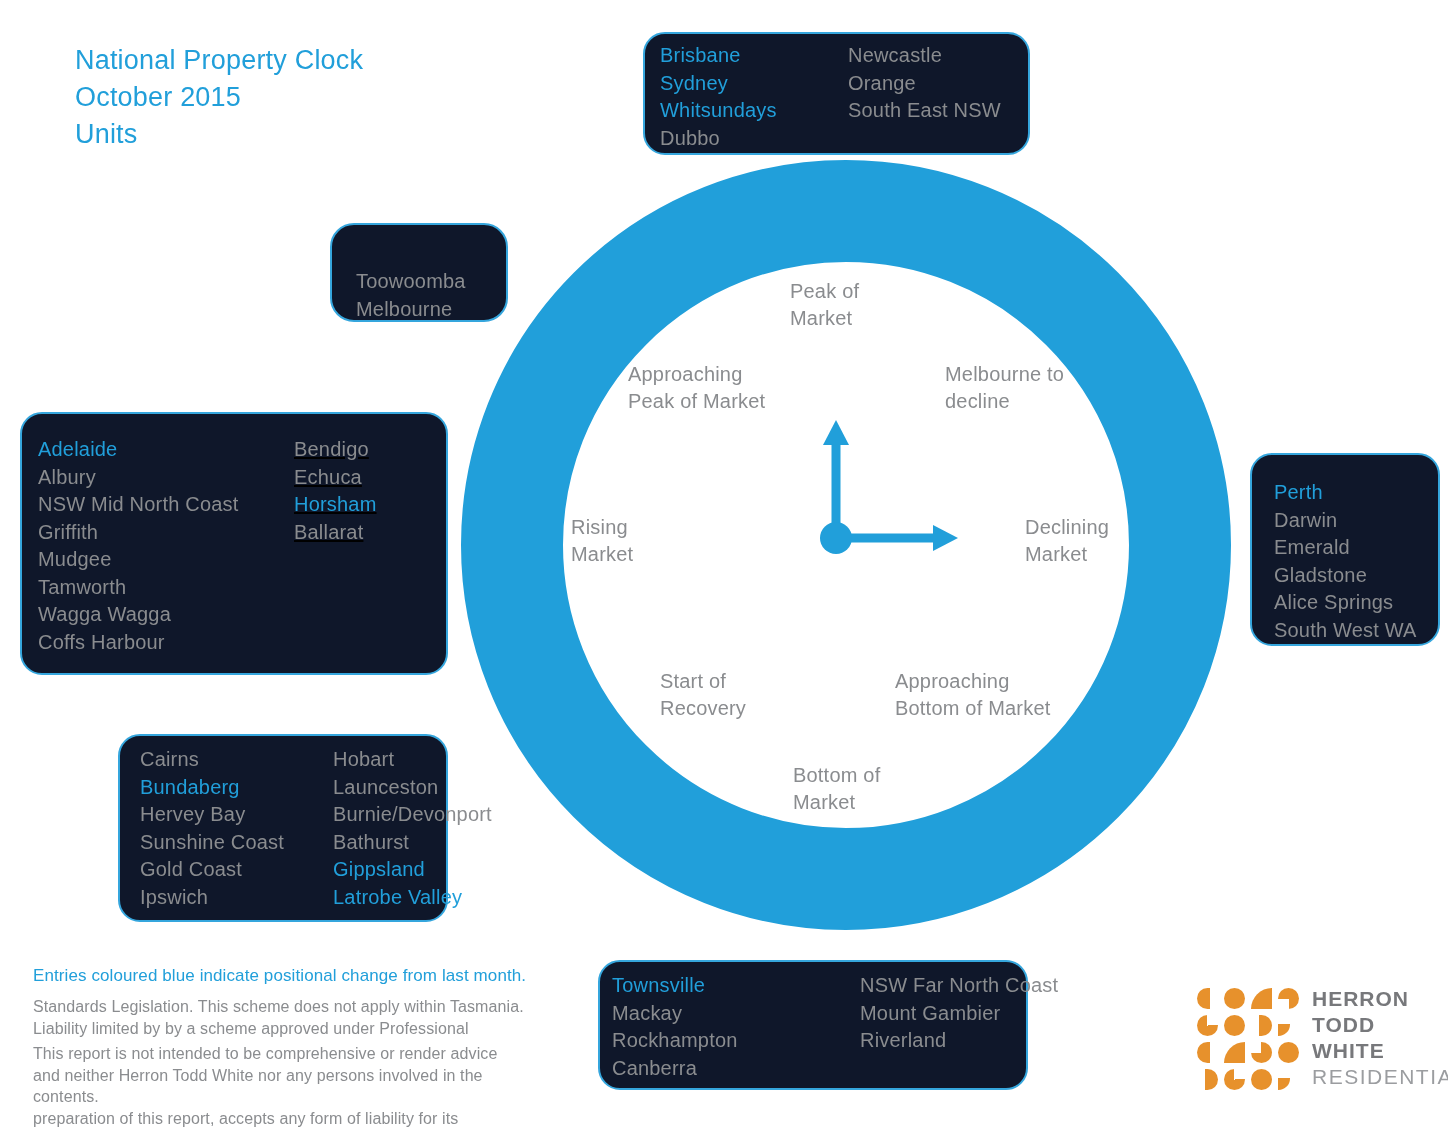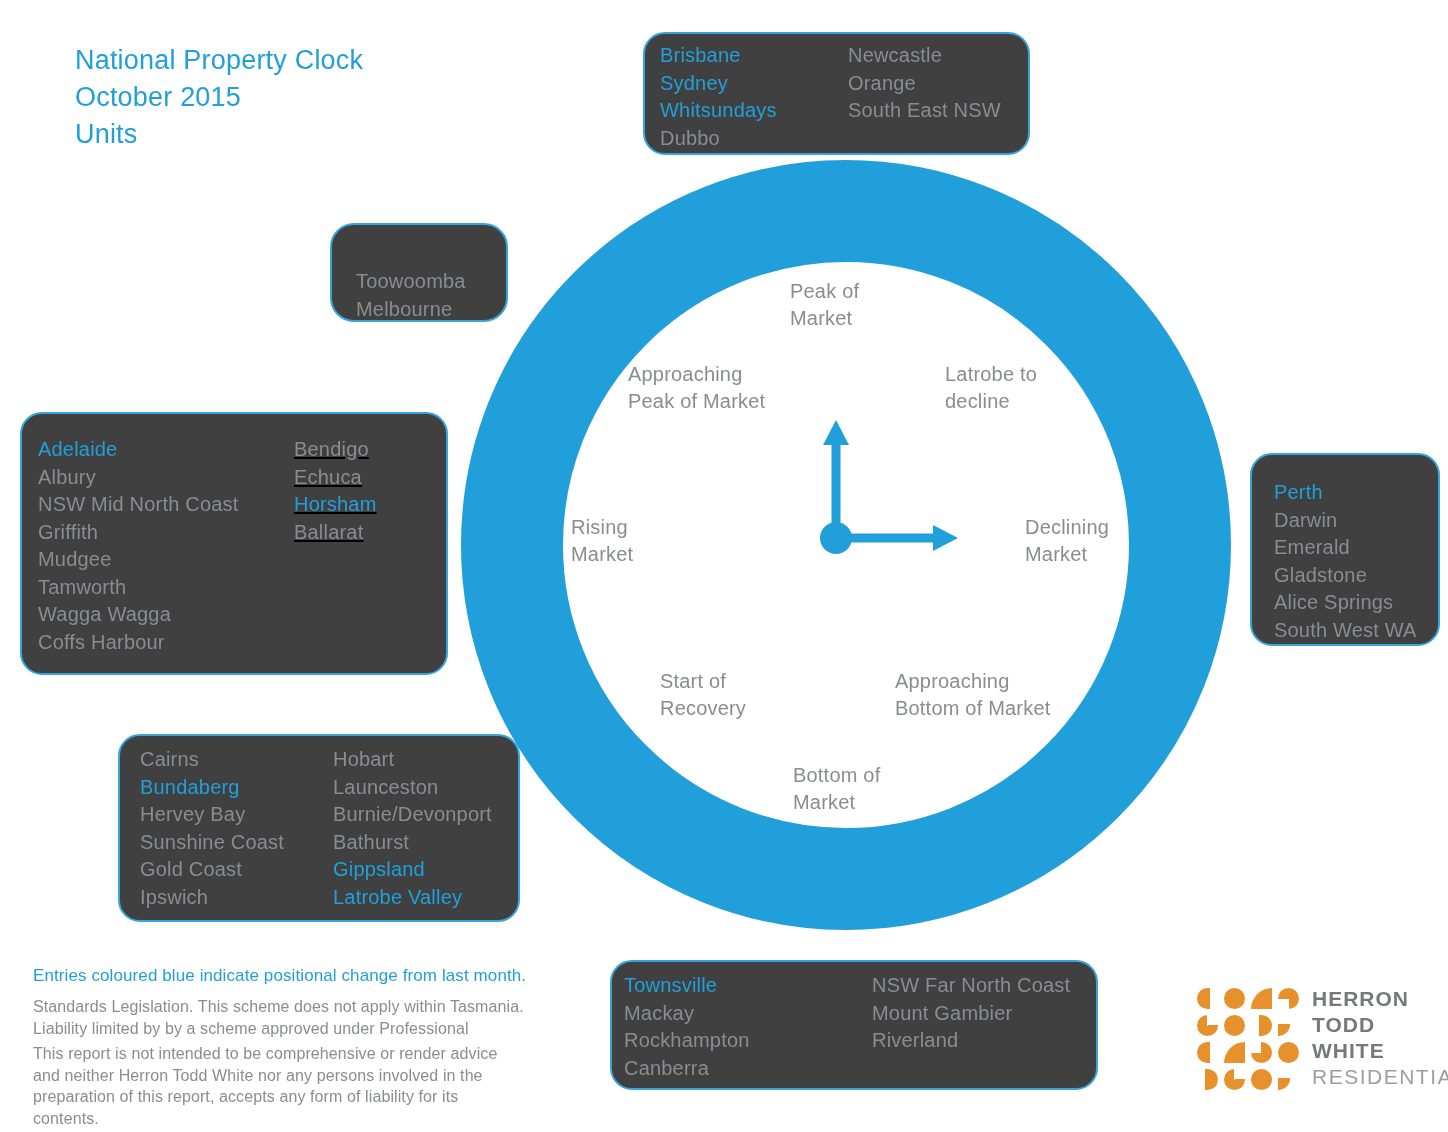--- a/index.html
+++ b/index.html
@@ -27,21 +27,21 @@
     left:461px;top:160px;width:770px;height:770px;
     border:102px solid var(--blue);border-radius:50%;
   }
   
   .stage{
     color:var(--gray);font-size:20px;line-height:27px;letter-spacing:.2px;
     white-space:nowrap;
   }
   
   .box{
-    border:2px solid var(--border-blue);border-radius:22px;background:#404040;
+    border:2px solid var(--border-blue);border-radius:22px;background:#0f172a;
   }
   .col{position:absolute;}
   .city{
     color:var(--gray);font-size:20px;line-height:27.5px;letter-spacing:.2px;
     white-space:nowrap;
   }
   .city.changed{color:var(--blue);}
   
   .notice{left:33px;top:966px;color:var(--blue);font-size:17px;letter-spacing:.1px;}
   .para{color:var(--gray);font-size:16px;line-height:21.5px;letter-spacing:.1px;}
@@ -87,21 +87,21 @@
 
 <div class="abs stage" style="left:790px;top:278px;">
   <div>Peak of</div>
   <div>Market</div>
 </div>
 <div class="abs stage" style="left:628px;top:361px;">
   <div>Approaching</div>
   <div>Peak of Market</div>
 </div>
 <div class="abs stage" style="left:945px;top:361px;">
-  <div>Latrobe to</div>
+  <div>Melbourne to</div>
   <div>decline</div>
 </div>
 <div class="abs stage" style="left:571px;top:514px;">
   <div>Rising</div>
   <div>Market</div>
 </div>
 <div class="abs stage" style="left:1025px;top:514px;">
   <div>Declining</div>
   <div>Market</div>
 </div>
@@ -162,40 +162,40 @@
   <div class="col" style="left:22px;top:24px;">
       <div class="city changed">Perth</div>
       <div class="city">Darwin</div>
       <div class="city">Emerald</div>
       <div class="city">Gladstone</div>
       <div class="city">Alice Springs</div>
       <div class="city">South West WA</div>
     </div>
 </div>
 
-<div class="abs box" style="left:118px;top:734px;width:402px;height:188px;">
+<div class="abs box" style="left:118px;top:734px;width:330px;height:188px;">
   <div class="col" style="left:20px;top:10px;">
       <div class="city">Cairns</div>
       <div class="city changed">Bundaberg</div>
       <div class="city">Hervey Bay</div>
       <div class="city">Sunshine Coast</div>
       <div class="city">Gold Coast</div>
       <div class="city">Ipswich</div>
     </div>
   <div class="col" style="left:213px;top:10px;">
       <div class="city">Hobart</div>
       <div class="city">Launceston</div>
       <div class="city">Burnie/Devonport</div>
       <div class="city">Bathurst</div>
       <div class="city changed">Gippsland</div>
       <div class="city changed">Latrobe Valley</div>
     </div>
 </div>
 
-<div class="abs box" style="left:598px;top:960px;width:488px;height:130px;margin-left:12px;">
+<div class="abs box" style="left:598px;top:960px;width:430px;height:130px;">
   <div class="col" style="left:12px;top:10px;">
       <div class="city changed">Townsville</div>
       <div class="city">Mackay</div>
       <div class="city">Rockhampton</div>
       <div class="city">Canberra</div>
     </div>
   <div class="col" style="left:260px;top:10px;">
       <div class="city">NSW Far North Coast</div>
       <div class="city">Mount Gambier</div>
       <div class="city">Riverland</div>
@@ -203,22 +203,22 @@
 </div>
 
 <div class="abs notice">Entries coloured blue indicate positional change from last month.</div>
 <div class="abs para para1">
   <div>Standards Legislation. This scheme does not apply within Tasmania.</div>
   <div>Liability limited by by a scheme approved under Professional</div>
 </div>
 <div class="abs para para2">
   <div>This report is not intended to be comprehensive or render advice</div>
   <div>and neither Herron Todd White nor any persons involved in the</div>
+  <div>contents.</div>
   <div>preparation of this report, accepts any form of liability for its</div>
-  <div>contents.</div>
 </div>
 
 <div class="abs logo-grid">
     <div class="lg-cell">
       <div class="s s-halfL"></div>
     </div>
     <div class="lg-cell">
       <div class="s s-circle"></div>
     </div>
     <div class="lg-cell">

